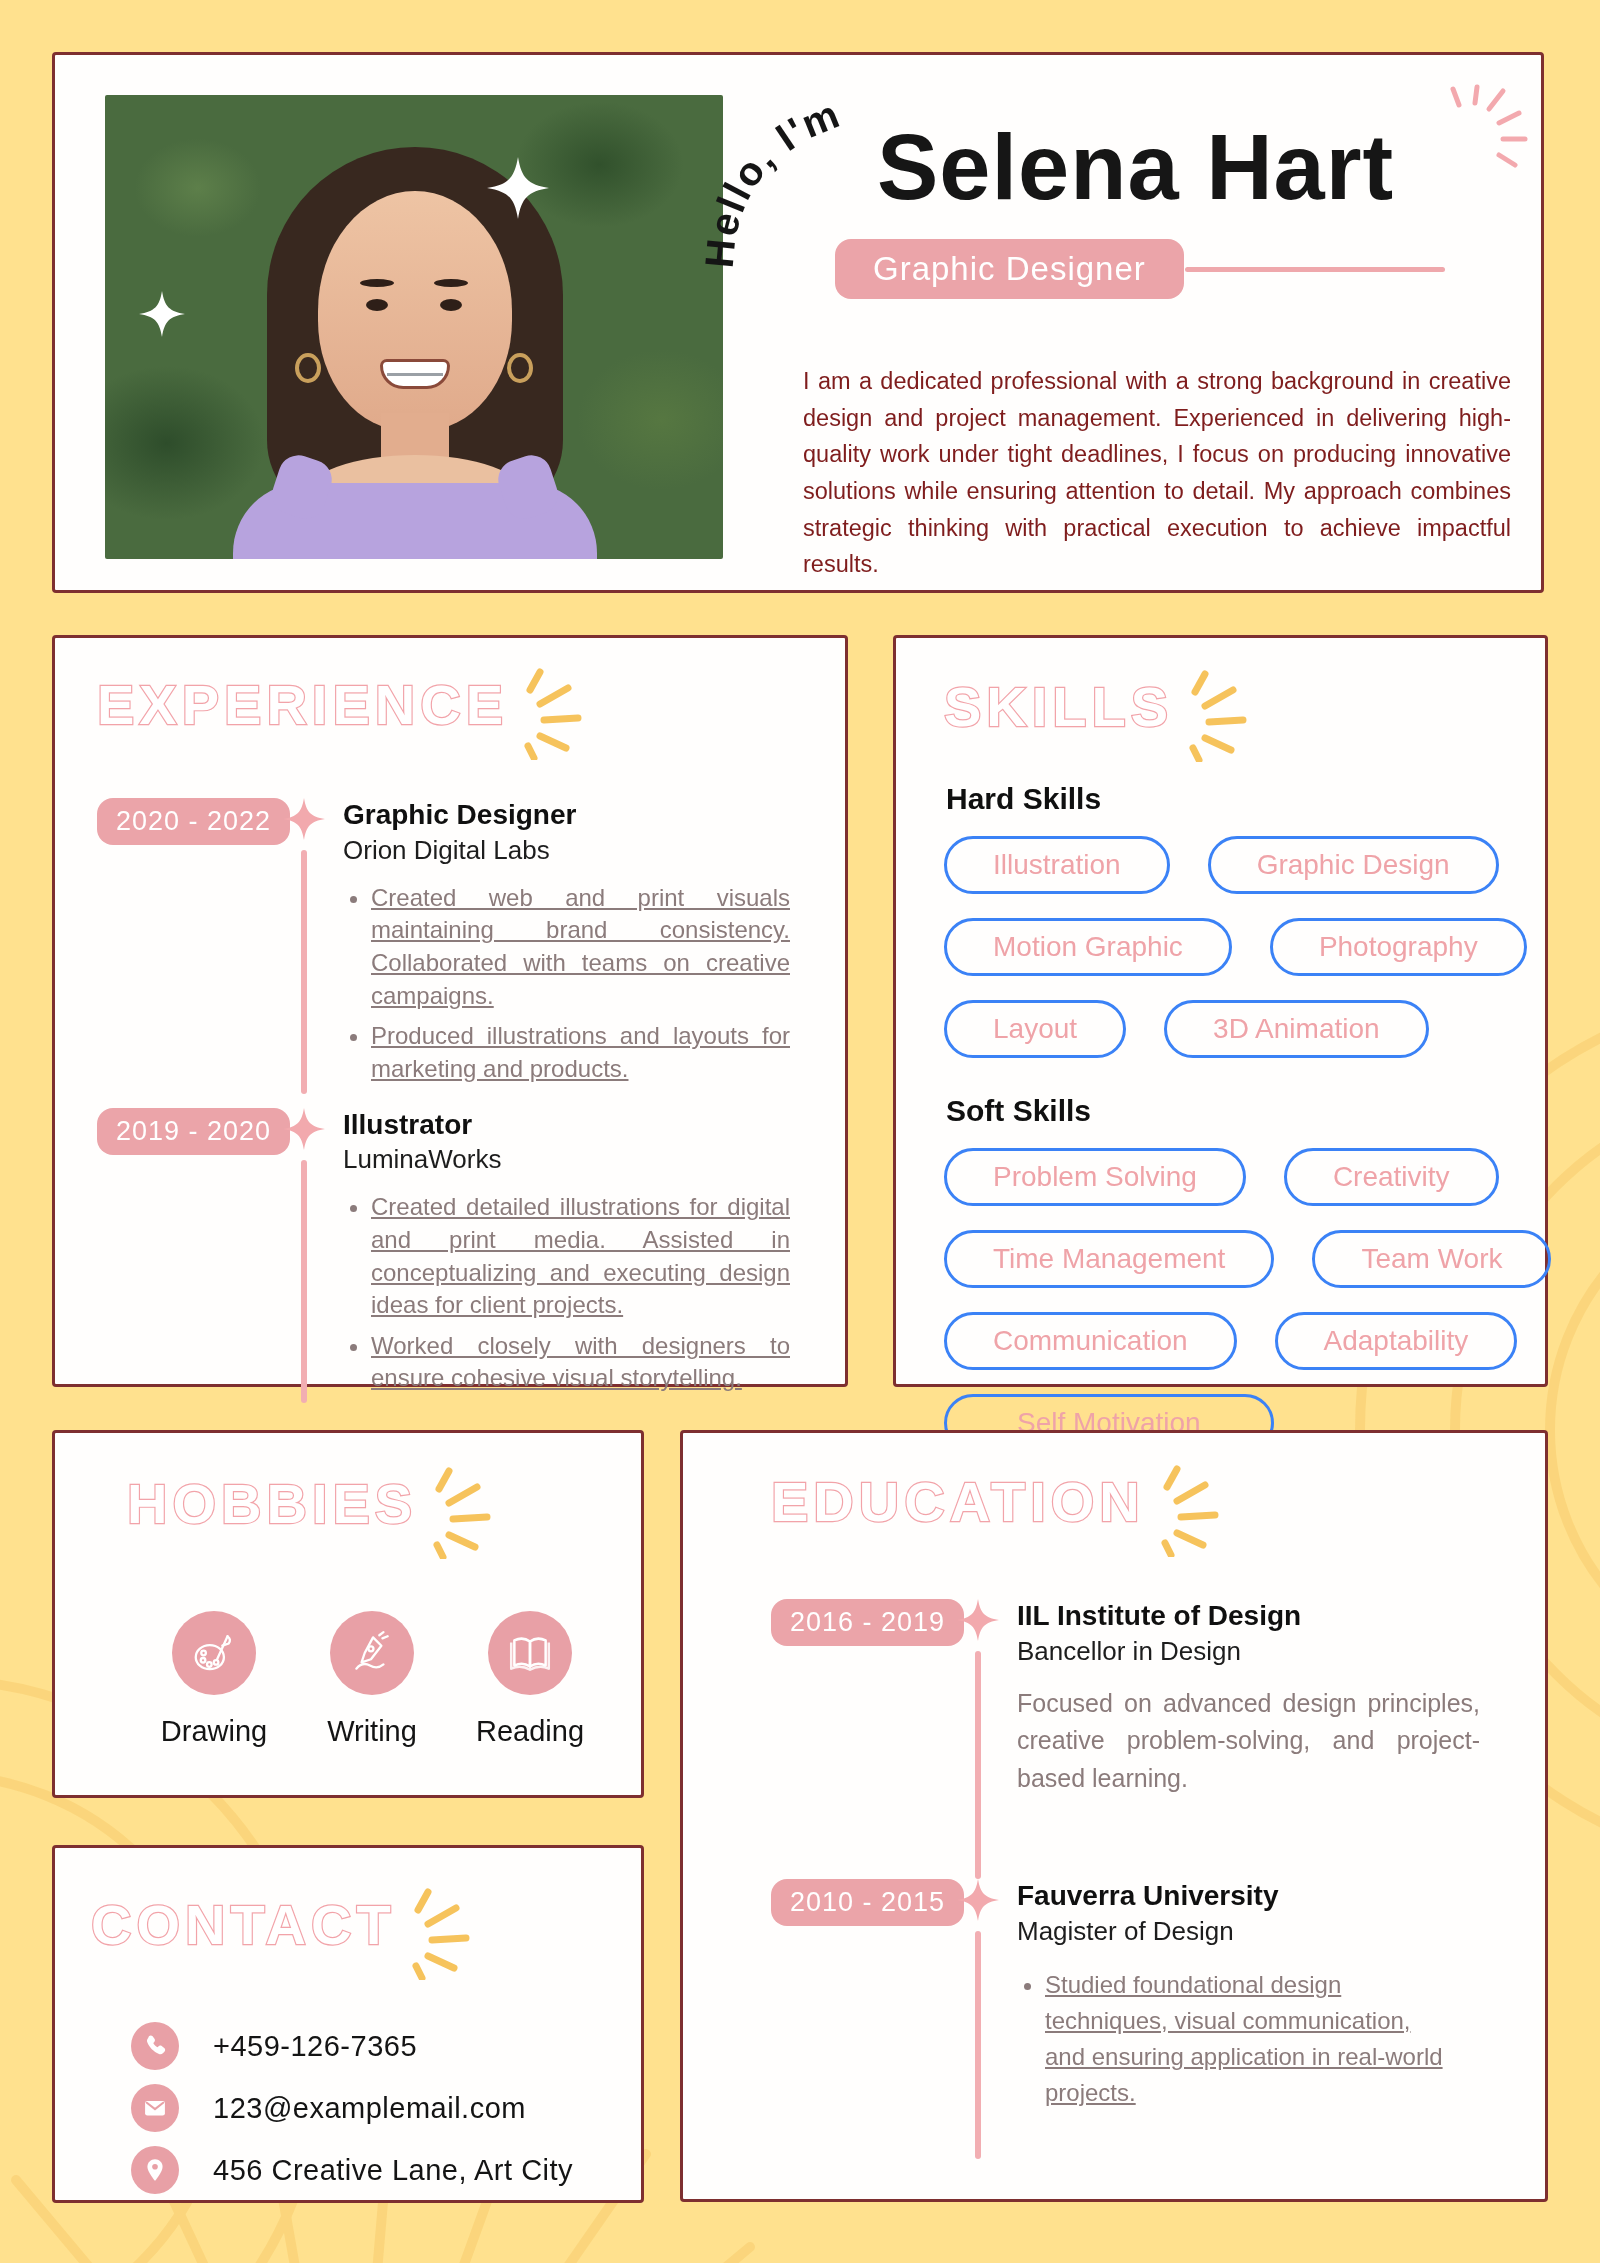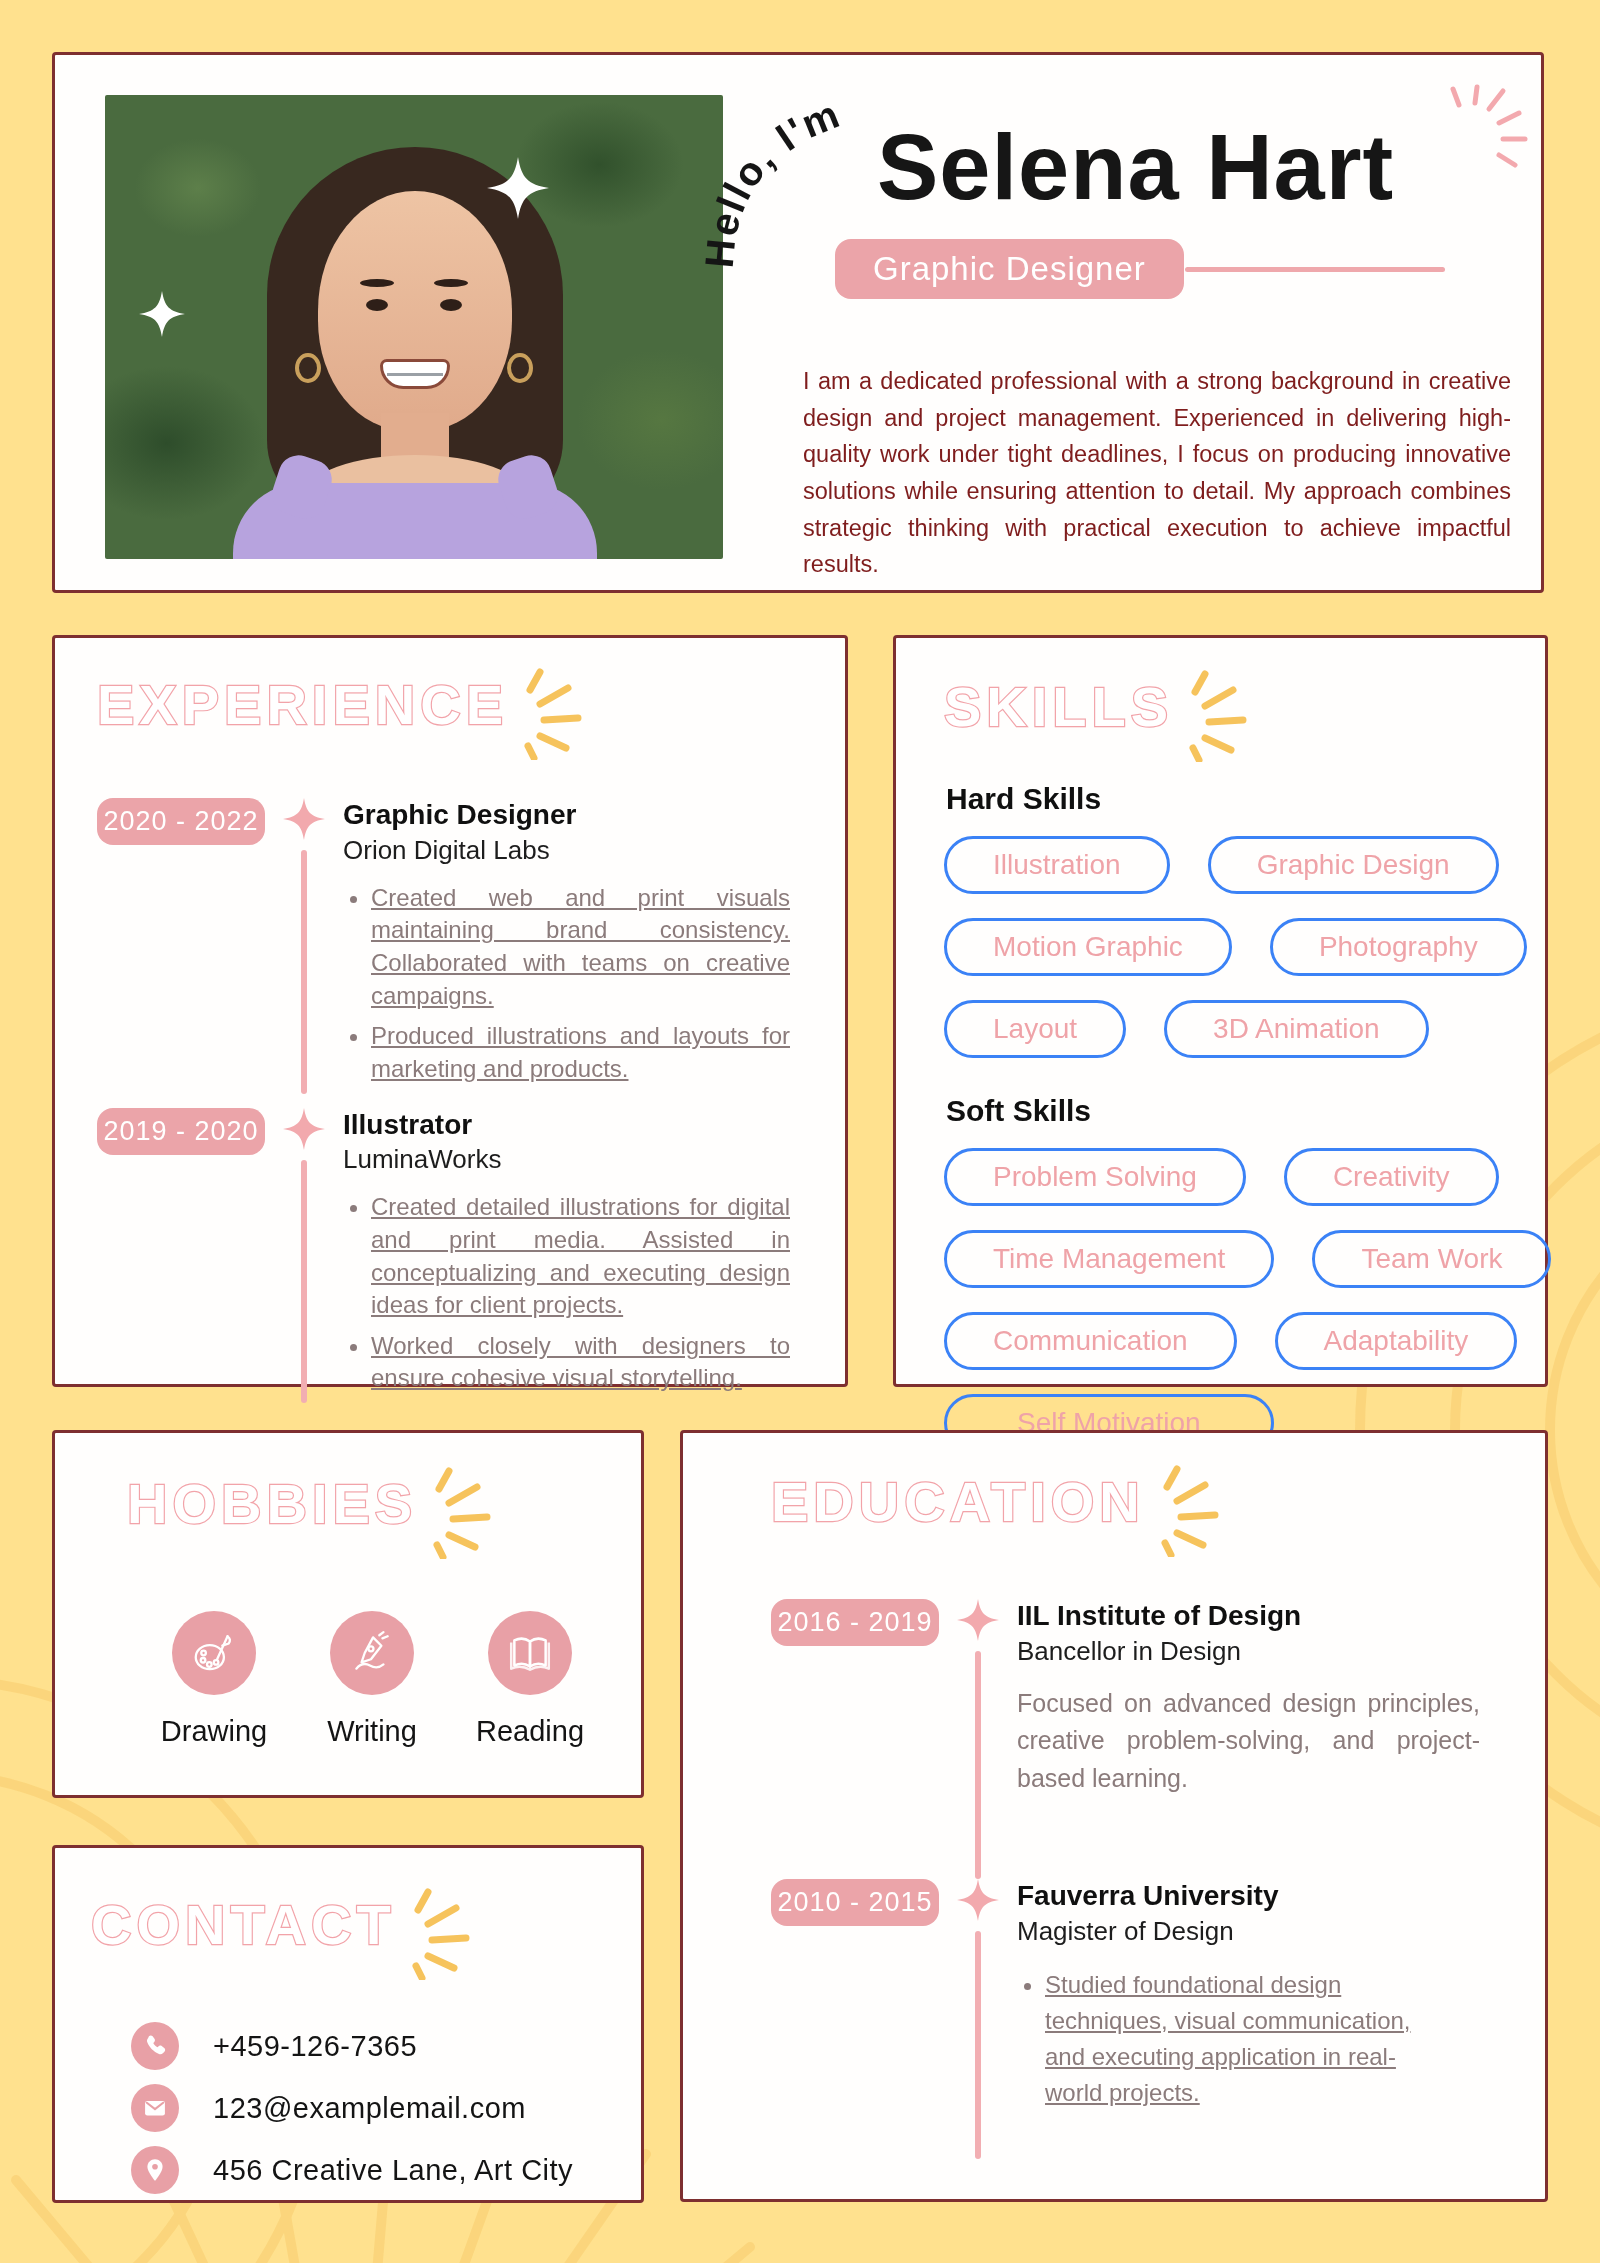--- a/index.html
+++ b/index.html
@@ -91,21 +91,21 @@
   .bio {
     position:absolute; left:748px; top:268px; width:708px;
     font-size:23.5px; line-height:1.56; color:#7f1d1d; text-align:justify;margin-top:40px;
   }
 
   
   .entries { position:relative; }
   .entry { display:grid; grid-template-columns:168px 50px 1fr; column-gap:14px; align-items:start; }
   .date-badge {
     background:#EBA4A9; color:#fff; font-size:27px;
-    padding:8px 0; text-align:center; border-radius:16px; justify-self:start; width:168px;
+    padding:8px 0; text-align:center; border-radius:16px; justify-self:start; width:193px;
     letter-spacing:1px;
   }
   .tl-col { display:flex; flex-direction:column; align-items:center; align-self:stretch; }
   .tl-line { width:6px; flex:1 1 auto; background:#F2AEB2; border-radius:3px; margin-top:10px; min-height:30px; }
   .role-title { font-size:28px; font-weight:700; color:#101010; line-height:1.2; }
   .company { font-size:26px; color:#1d1d1d; margin-top:3px; line-height:1.2; }
   ul.bullets { margin:16px 0 0 28px; color:#8B7B7B; }
   ul.bullets li { font-size:24px; line-height:1.36; text-align:justify; margin-bottom:8px;text-decoration:underline; }
 
   .card-exp .inner { padding:38px 55px 0 42px; }
@@ -425,21 +425,21 @@
         <div class="tl-col">
           <svg width="42" height="42" viewBox="0 0 44 44">
             <path d="M22 0C24.5 15 29 19.5 44 22C29 24.5 24.5 29 22 44C19.5 29 15 24.5 0 22C15 19.5 19.5 15 22 0Z" fill="#F2A9AD"></path>
           </svg>
           <div class="tl-line"></div>
         </div>
         <div>
           <div class="role-title">Fauverra University</div>
           <div class="company">Magister of Design</div>
           <ul class="bullets">
-            <li>Studied foundational design techniques, visual communication, and executing application in real-world projects.</li>
+            <li>Studied foundational design techniques, visual communication, and ensuring application in real-world projects.</li>
           </ul>
         </div>
       </div>
     </div>
   </div>
 </div>
 
 <div class="card card-contact">
   <div class="inner">
     <div class="section-title-row">

